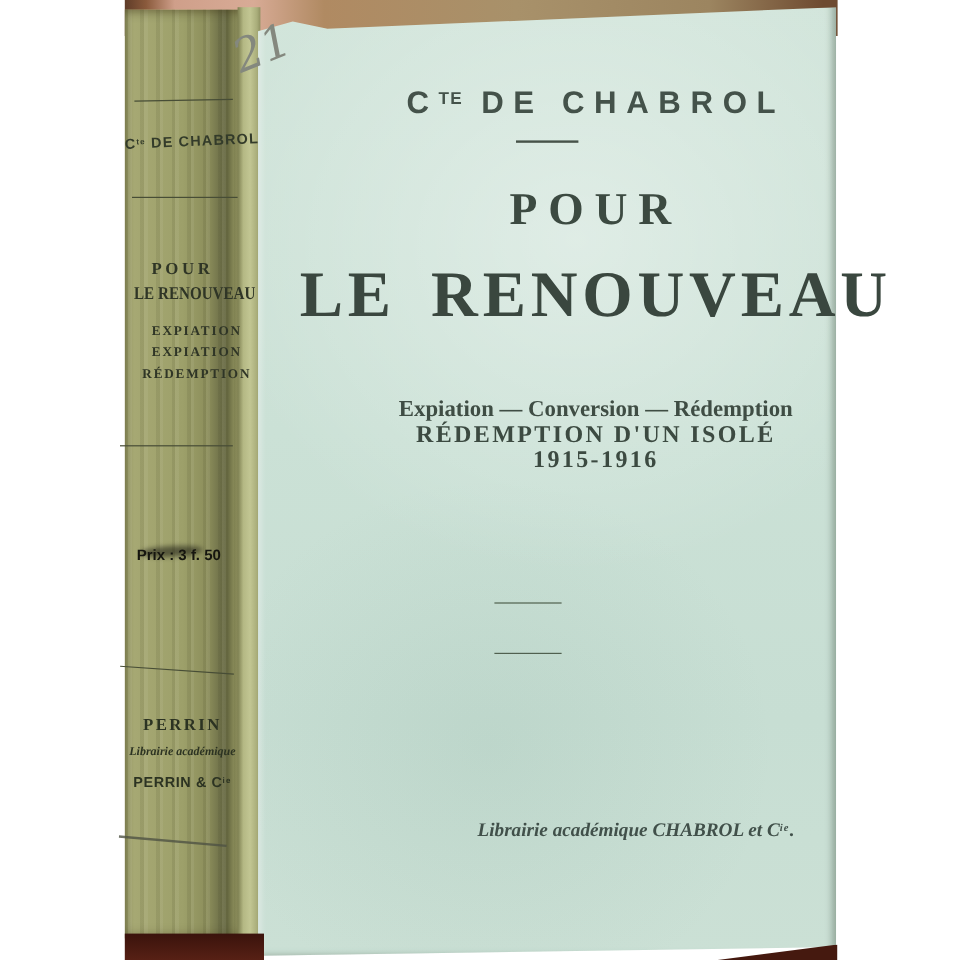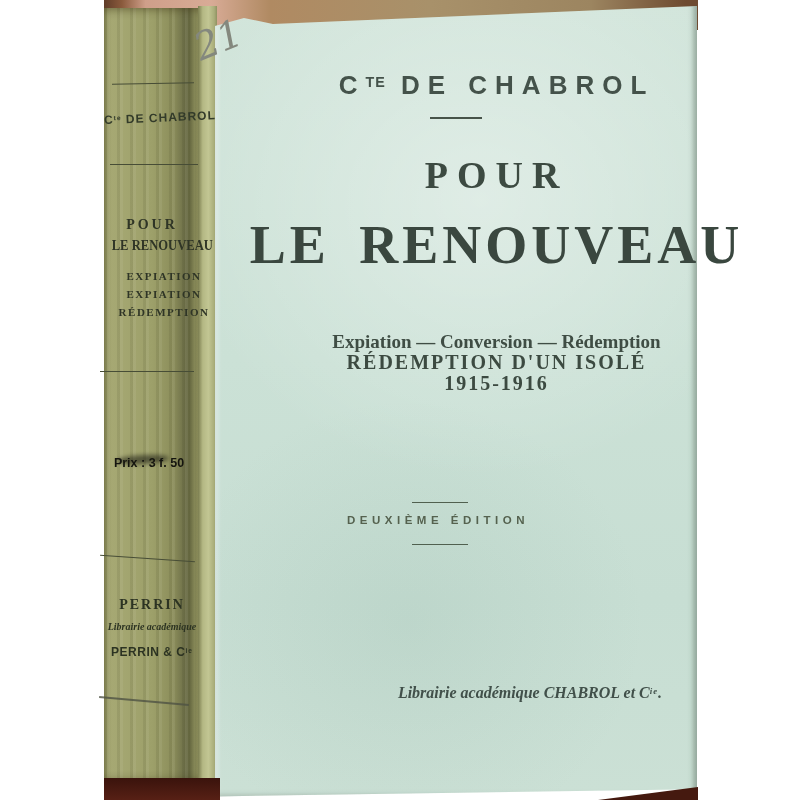--- a/index.html
+++ b/index.html
@@ -119,18 +119,17 @@
   <div class="cv cv-author"><span>C</span><span class="sup">TE</span><span> DE CHABROL</span></div>
   <div class="cover-rule" style="left:430px;top:117px;width:52px;"></div>
 
   <div class="cv cv-pour">POUR</div>
   <div class="cv cv-renouveau">LE RENOUVEAU</div>
   <div class="cv cv-subtitle">Expiation — Conversion — Rédemption</div>
   <div class="cv cv-series">RÉDEMPTION D'UN ISOLÉ</div>
   <div class="cv cv-years">1915-1916</div>
 
   <div class="cover-rule" style="left:412px;top:502px;width:56px;height:1px;background:#50604f;"></div>
-  <div class="cv cv-edition-wrap cv-edition">DEUXIÈME ÉDITION</div>
   <div class="cover-rule" style="left:412px;top:544px;width:56px;height:1px;background:#50604f;"></div>
 
   <div class="cv cv-imprint"><span>Librairie académique </span><span>CHABROL</span><span> et C</span><span class="sup">ie</span><span>.</span></div>
 
 </div>
 
 </body></html>

